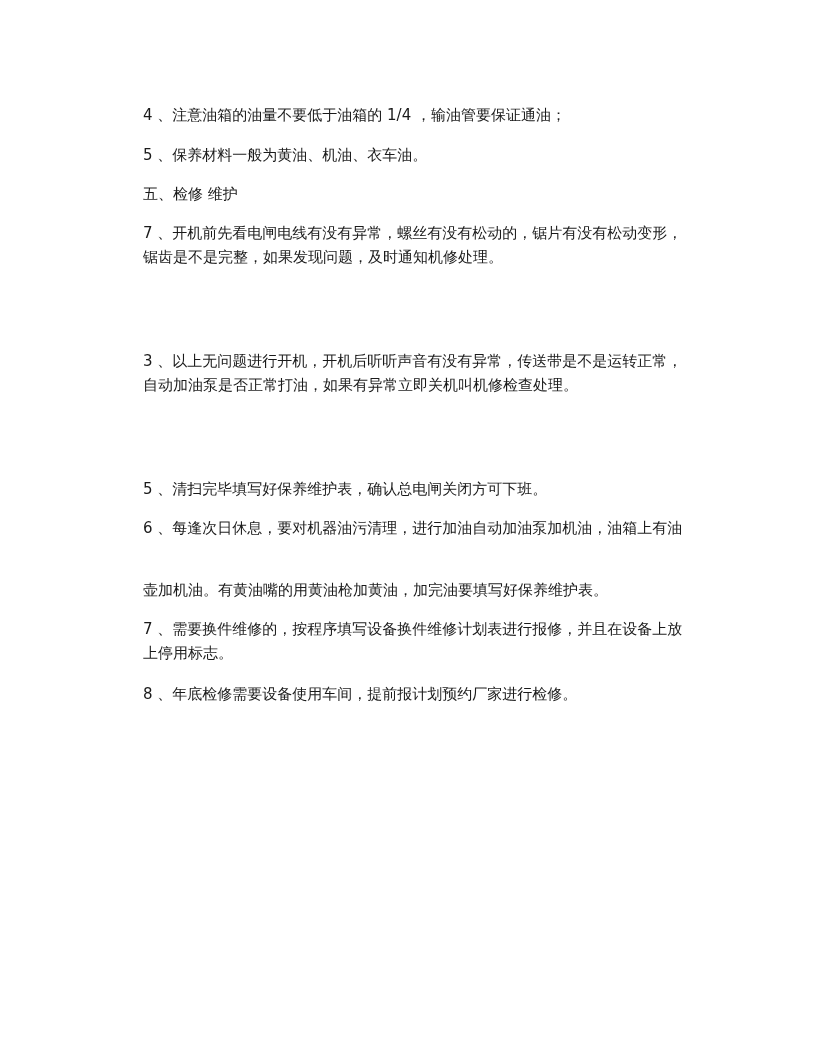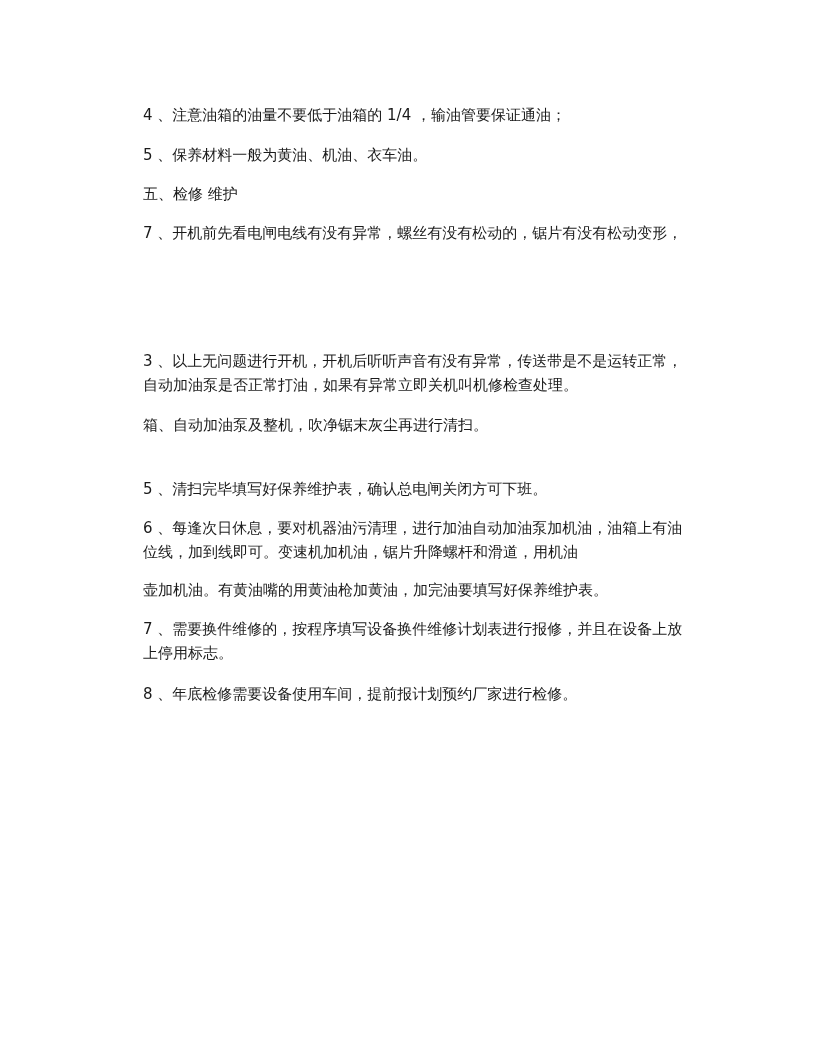--- a/index.html
+++ b/index.html
@@ -17,36 +17,35 @@
     <span>4 、注意油箱的油量不要低于油箱的 1/4 ，输油管要保证通油；</span>
   </p>
   <p class="p" style="top:136px">
     <span>5 、保养材料一般为黄油、机油、衣车油。</span>
   </p>
   <p class="p" style="top:175px">
     <span>五、检修 维护</span>
   </p>
   <p class="p" style="top:214px">
     <span>7 、开机前先看电闸电线有没有异常，螺丝有没有松动的，锯片有没有松动变形，</span>
+    <span>锯齿是不是完整，如果发现问题，及时通知机修处理。</span>
   </p>
   <p class="p" style="top:276px">
   </p>
   <p class="p" style="top:342px">
     <span>3 、以上无问题进行开机，开机后听听声音有没有异常，传送带是不是运转正常，</span>
     <span>自动加油泵是否正常打油，如果有异常立即关机叫机修检查处理。</span>
   </p>
   <p class="p" style="top:406px">
-    <span>箱、自动加油泵及整机，吹净锯末灰尘再进行清扫。</span>
   </p>
   <p class="p" style="top:470px">
     <span>5 、清扫完毕填写好保养维护表，确认总电闸关闭方可下班。</span>
   </p>
   <p class="p" style="top:509px">
     <span>6 、每逢次日休息，要对机器油污清理，进行加油自动加油泵加机油，油箱上有油</span>
-    <span>位线，加到线即可。变速机加机油，锯片升降螺杆和滑道，用机油</span>
   </p>
   <p class="p" style="top:571px">
     <span>壶加机油。有黄油嘴的用黄油枪加黄油，加完油要填写好保养维护表。</span>
   </p>
   <p class="p" style="top:610px">
     <span>7 、需要换件维修的，按程序填写设备换件维修计划表进行报修，并且在设备上放</span>
     <span>上停用标志。</span>
   </p>
   <p class="p" style="top:675px">
     <span>8 、年底检修需要设备使用车间，提前报计划预约厂家进行检修。</span>

